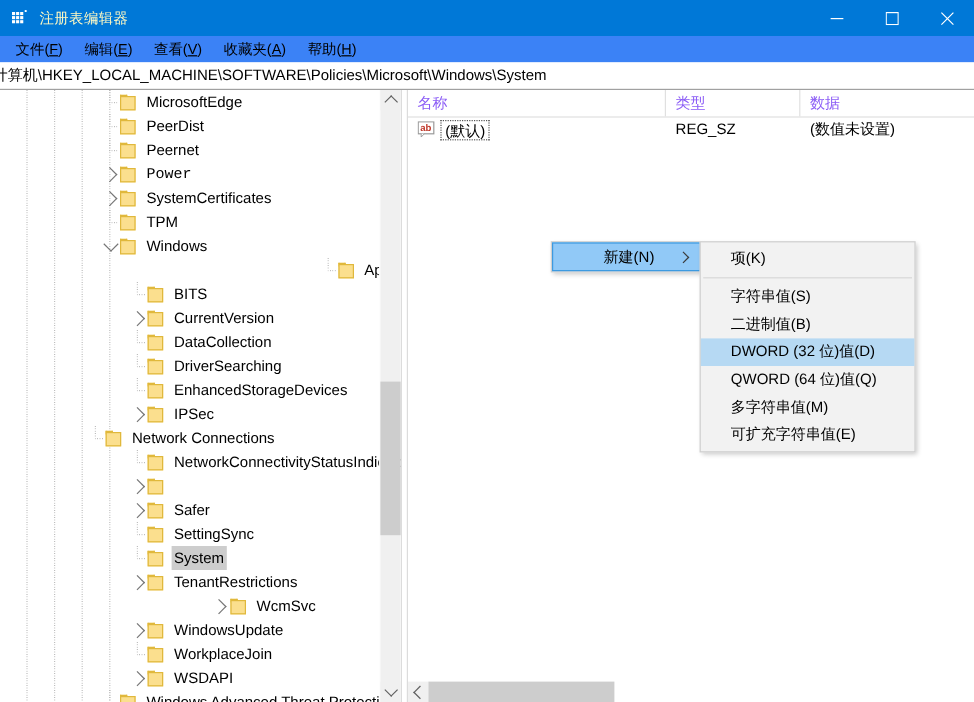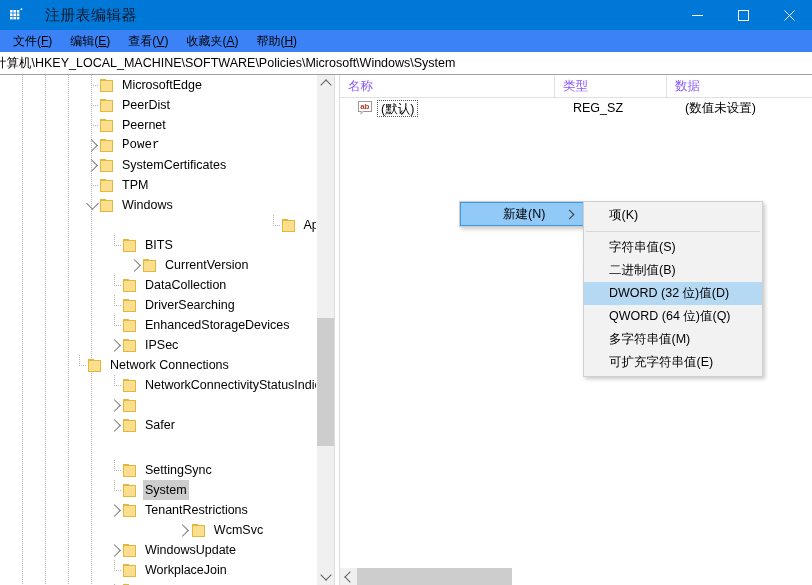--- a/index.html
+++ b/index.html
@@ -29,25 +29,24 @@
   }
   .title-icon {
     width: 16px;
     height: 16px;
     margin-left: 9px;
     margin-right: 8px;
     position: relative;
     flex: none;
   }
   .title-text {
-    color: #0f172a;
-    font-size: 15px;
+    color: #fef9c3;
+    font-size: 12px;
     letter-spacing: 0.3px;
     white-space: nowrap;
-    margin-left: 12px;
   }
   .win-buttons {
     position: absolute;
     right: 0;
     top: 0;
     height: 30px;
     display: flex;
   }
   .win-btn {
     width: 46px;
@@ -273,21 +272,21 @@
     padding-left: 8px;
     border-right: 1px solid #e0e0e0;
     box-sizing: border-box;
     white-space: nowrap;
     color: #8b5cf6;
   }
   .col.c-name { width: 215px; }
   .col.c-type { width: 112px; }
   .col.c-data { flex: 1; border-right: none; }
 
-  .list-rows { position: absolute; left: 10px; right: 0; top: 22px; }
+  .list-rows { position: absolute; left: 0; right: 0; top: 22px; }
   .lrow {
     height: 22px;
     display: flex;
     align-items: center;
     position: relative;
   }
   .ab-icon {
     width: 16px; height: 14px;
     margin-left: 8px;
     margin-right: 3px;
@@ -533,21 +532,21 @@
           <span class="tlabel">Appx</span>
         </div>
         <div class="trow" style="padding-left: 107px;">
           <div class="elbow"></div>
           <div class="folder">
             <span class="ftab"></span>
             <span class="fbody"></span>
           </div>
           <span class="tlabel">BITS</span>
         </div>
-        <div class="trow" style="padding-left: 107px; margin-left: 20px;">
+        <div class="trow" style="padding-left: 107px;">
           <div class="twist">
             <span class="chev right"></span>
           </div>
           <div class="folder">
             <span class="ftab"></span>
             <span class="fbody"></span>
           </div>
           <span class="tlabel">CurrentVersion</span>
         </div>
         <div class="trow" style="padding-left: 107px;">
@@ -612,21 +611,21 @@
         <div class="trow" style="padding-left: 107px;">
           <div class="twist">
             <span class="chev right"></span>
           </div>
           <div class="folder">
             <span class="ftab"></span>
             <span class="fbody"></span>
           </div>
           <span class="tlabel">Safer</span>
         </div>
-        <div class="trow" style="padding-left: 107px; margin-top: 25px;">
+        <div class="trow" style="padding-left: 107px;">
           <div class="elbow"></div>
           <div class="folder">
             <span class="ftab"></span>
             <span class="fbody"></span>
           </div>
           <span class="tlabel">SettingSync</span>
         </div>
         <div class="trow selected" style="padding-left: 107px;">
           <div class="elbow"></div>
           <div class="folder">

